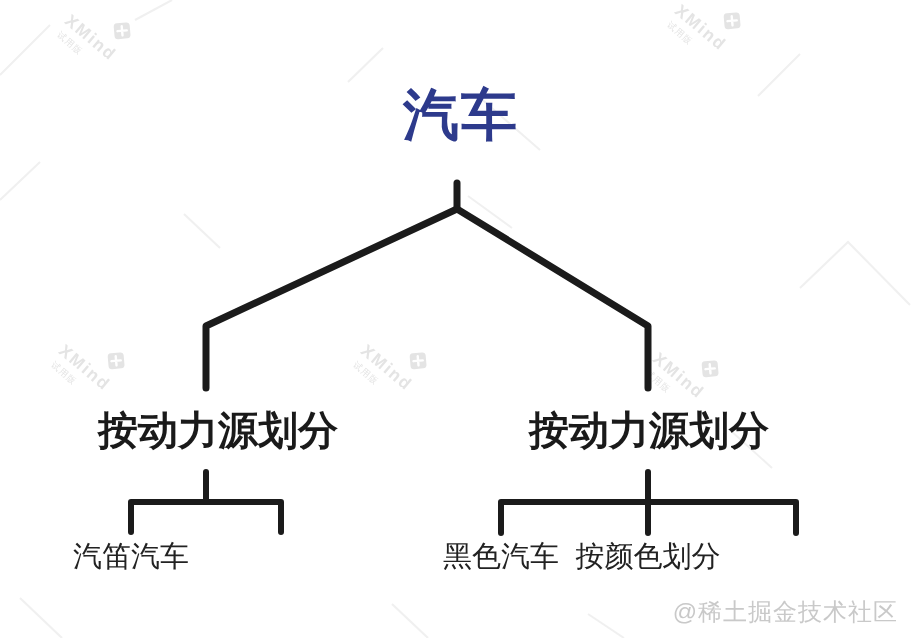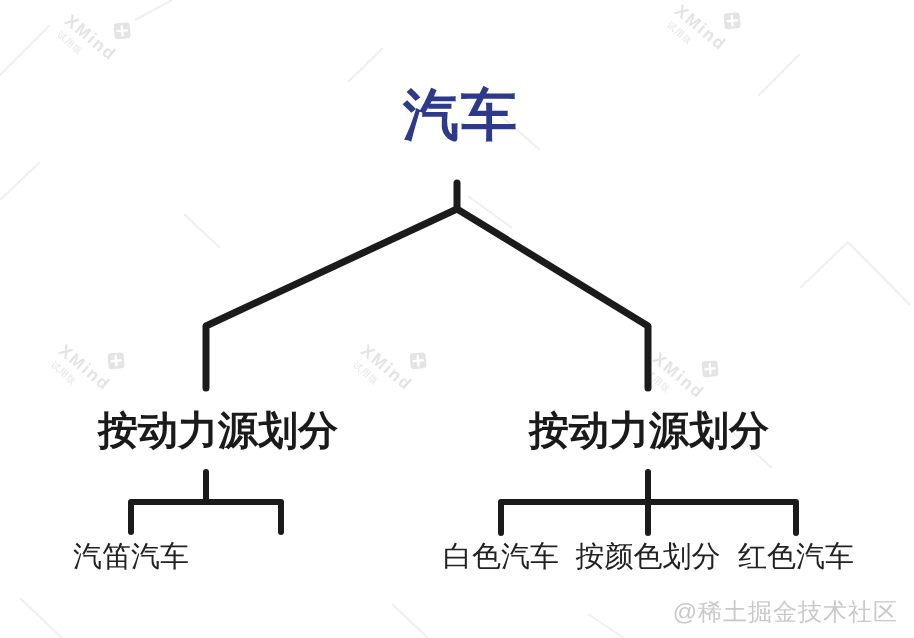--- a/index.html
+++ b/index.html
@@ -128,18 +128,17 @@
       </g>
     </g>
   </svg>
 
   <div class="node node-root">汽车</div>
 
   <div class="node node-branch branch-left">按动力源划分</div>
   <div class="node node-branch branch-right">按动力源划分</div>
 
   <div class="node node-leaf leaf-1">汽笛汽车</div>
-  <div class="node node-leaf leaf-3">白色汽车</div>
+  <div class="node node-leaf leaf-3">黑色汽车</div>
   <div class="node node-leaf leaf-4">按颜色划分</div>
-  <div class="node node-leaf leaf-5">红色汽车</div>
 
   <div class="attribution">@稀土掘金技术社区</div>
 </div>
 
 </body></html>

